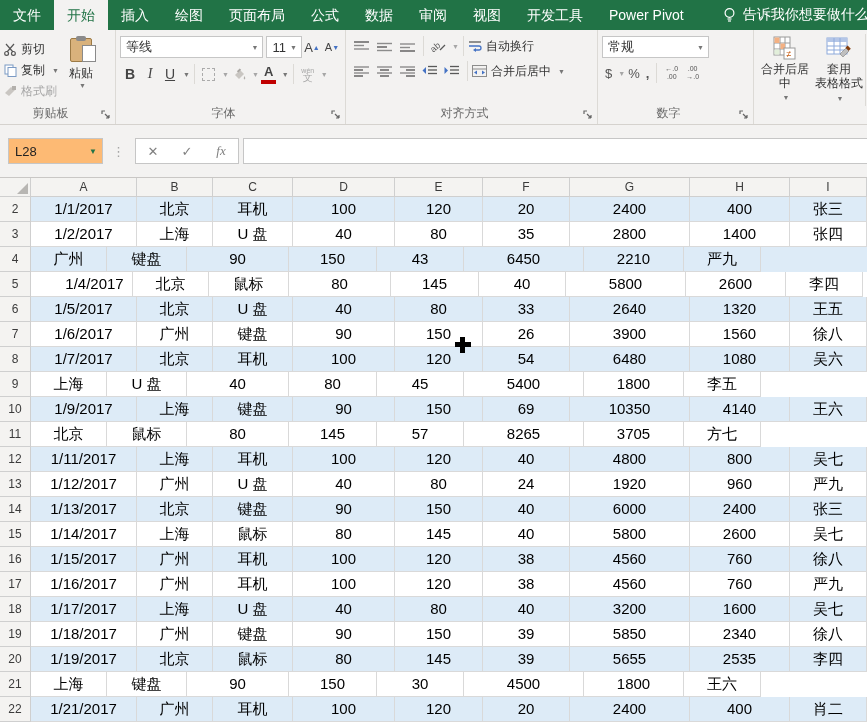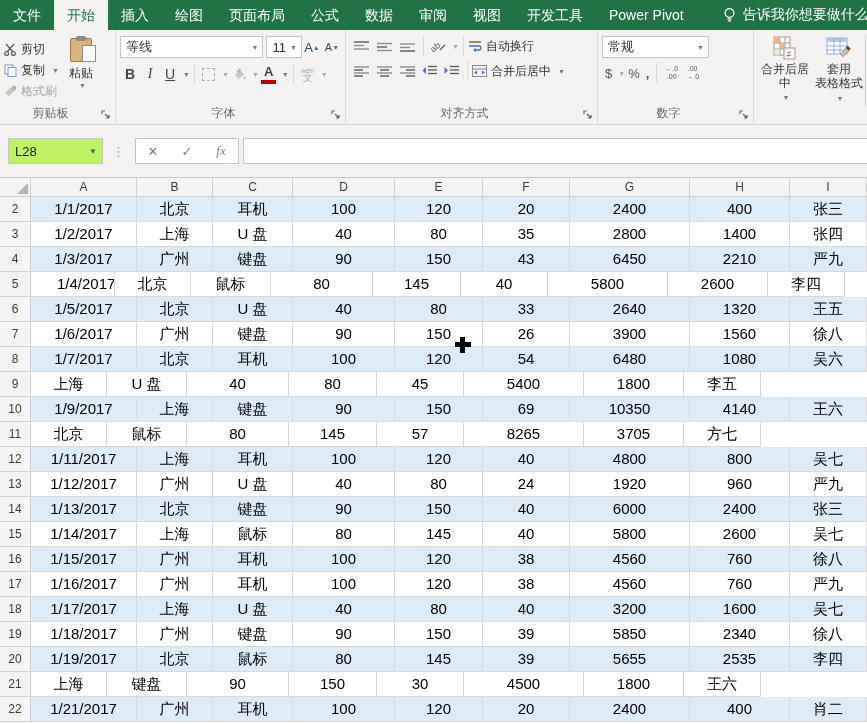--- a/index.html
+++ b/index.html
@@ -56,21 +56,21 @@
   .decbtn { display: flex; flex-direction: column; align-items: center; font-size: 7px; line-height: 8px; color: #555; padding: 0 4px; }
 
   
   #g-styles { flex: 1; display: flex; border-right: none; }
   .bigbtn { display: flex; flex-direction: column; align-items: center; width: 54px; text-align: center; line-height: 14px; }
   .bigbtn .dd { margin: 1px 0 0 2px; }
   .styles-sliver { position: absolute; right: 0; top: 4px; bottom: 18px; width: 4px; border-left: 1px solid #DCDAD6; }
 
   
   #fstrip { display: flex; align-items: center; height: 53px; background: #F3F2F1; border-bottom: 1px solid #C9C7C5; padding-left: 8px; }
-  #namebox { display: flex; align-items: center; width: 95px; height: 26px; background: #bef264; border: 1px solid #C6C6C6; font-size: 13px; color: #222; }
+  #namebox { display: flex; align-items: center; width: 95px; height: 26px; background: #fdba74; border: 1px solid #C6C6C6; font-size: 13px; color: #222; }
   #namebox .val { flex: 1; padding-left: 6px; }
   #namebox .nb-dd { color: var(--green,#217346); font-size: 8px; padding-right: 5px; }
   #fdots { color: #A6A6A6; margin: 0 10px 0 9px; font-size: 13px; }
   #fbtns { display: flex; align-items: center; height: 26px; background: #fff; border: 1px solid #C6C6C6; }
   #fbtns span { width: 34px; text-align: center; color: #808080; font-size: 13px; }
   #fx { font-family: "Liberation Serif", "DejaVu Serif", serif; font-style: italic; color: #595959; }
   #finput { flex: 1; height: 26px; background: #fff; border: 1px solid #C6C6C6; border-right: none; margin-left: 4px; font-size: 13px; padding: 0 4px; outline: none; }
 
   
   #hdr-row { display: flex; height: 19px; }
@@ -415,33 +415,32 @@
           <div class="cell" style="width: 80px;">U 盘</div>
           <div class="cell" style="width: 102px;">40</div>
           <div class="cell" style="width: 88px;">80</div>
           <div class="cell" style="width: 87px;">35</div>
           <div class="cell" style="width: 120px;">2800</div>
           <div class="cell" style="width: 100px;">1400</div>
           <div class="cell" style="width: 77px;">张四</div>
         </div>
         <div class="row band">
           <div class="rownum">4</div>
-          <div class="cell" style="width: 106px;">1/3/2017</div>
           <div class="cell" style="width: 76px;">广州</div>
           <div class="cell" style="width: 80px;">键盘</div>
           <div class="cell" style="width: 102px;">90</div>
           <div class="cell" style="width: 88px;">150</div>
           <div class="cell" style="width: 87px;">43</div>
           <div class="cell" style="width: 120px;">6450</div>
           <div class="cell" style="width: 100px;">2210</div>
           <div class="cell" style="width: 77px;">严九</div>
         </div>
         <div class="row">
           <div class="rownum">5</div>
-          <div class="cell" style="width: 84px; padding-left: 26px;">1/4/2017</div>
+          <div class="cell" style="width: 102px; padding-left: 26px;">1/4/2017</div>
           <div class="cell" style="width: 76px;">北京</div>
           <div class="cell" style="width: 80px;">鼠标</div>
           <div class="cell" style="width: 102px;">80</div>
           <div class="cell" style="width: 88px;">145</div>
           <div class="cell" style="width: 87px;">40</div>
           <div class="cell" style="width: 120px;">5800</div>
           <div class="cell" style="width: 100px;">2600</div>
           <div class="cell" style="width: 77px;">李四</div>
         </div>
         <div class="row band">

